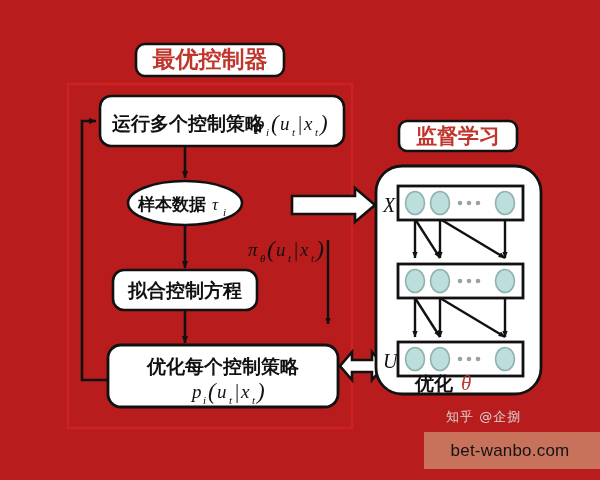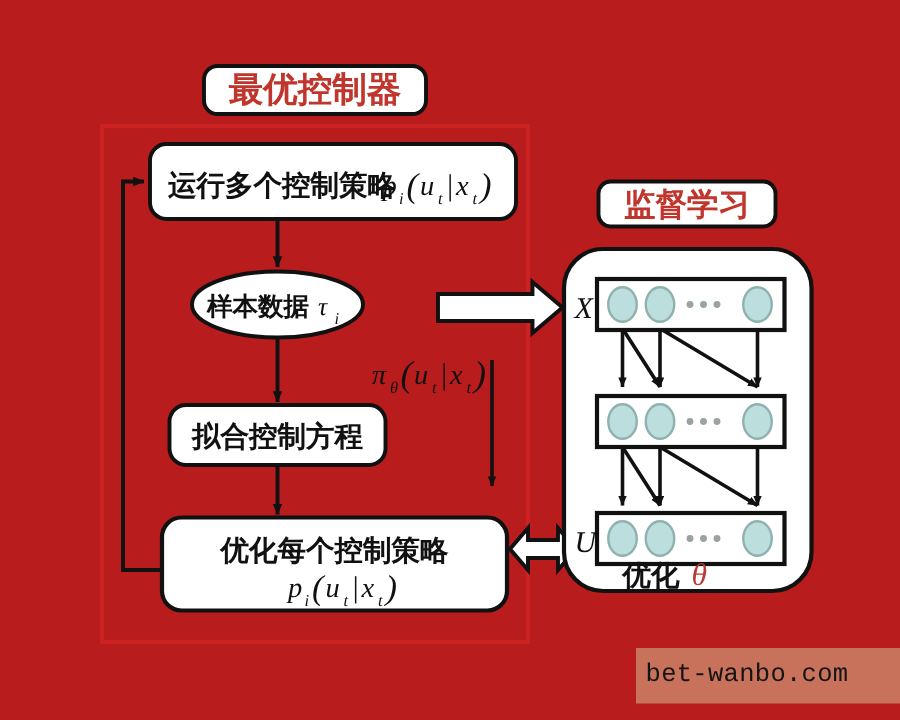--- a/index.html
+++ b/index.html
@@ -70,28 +70,28 @@
   .wm-banner {
     position: absolute;
     left: 424px;
     top: 432px;
     width: 176px;
     height: 37px;
     background: #c8715b;
   }
   .wm-banner-text {
     position: absolute;
-    left: 0;
+    left: 12px;
     top: 0;
     width: 148px;
     height: 37px;
     display: flex;
     align-items: center;
     justify-content: center;
-    font-family: Liberation Mono, monospace;
+    font-family: Liberation Sans, sans-serif;
     font-size: 17px;
     color: #141414;
     letter-spacing: 0.2px;
   }
 </style>
 </head>
 <body>
 
 <div id="stage">
 
@@ -216,18 +216,19 @@
     <circle cx="460" cy="359" r="2.3" fill="#9aa3a3"></circle>
     <circle cx="469" cy="359" r="2.3" fill="#9aa3a3"></circle>
     <circle cx="478" cy="359" r="2.3" fill="#9aa3a3"></circle>
     <ellipse cx="505" cy="359" rx="9.5" ry="11.5" fill="#bcdedc" stroke="#8fb2b0" stroke-width="1.6"></ellipse>
     <text class="math" x="383" y="368" font-size="20">U</text>
 
     <text class="cn" x="415" y="390" font-size="19">优化</text>
     <text class="math-red" x="461" y="390" font-size="21">θ</text>
   </svg>
 
+  <div class="wm-zhihu">知乎 @企捌</div>
 
   <div class="wm-banner">
     <div class="wm-banner-text">bet-wanbo.com</div>
   </div>
 
 </div>
 
 </body></html>

